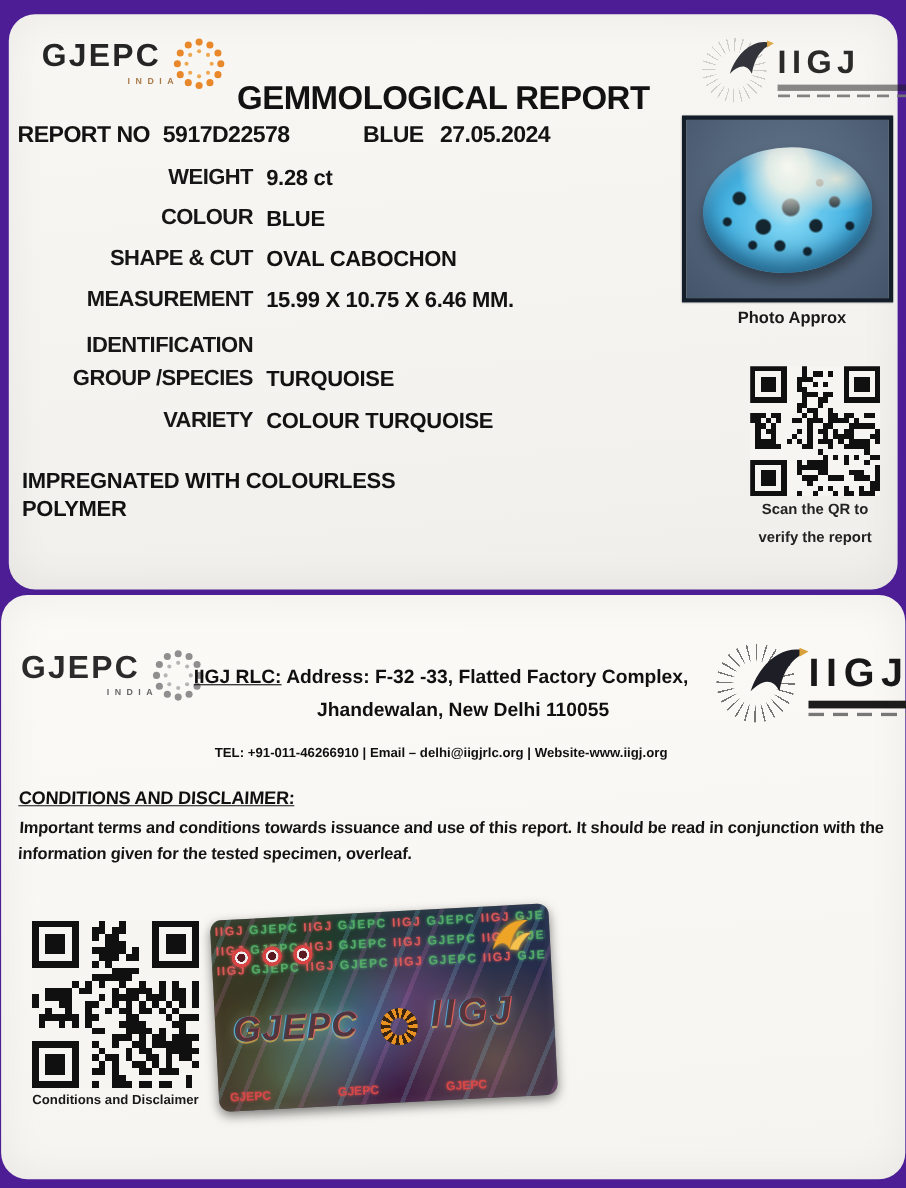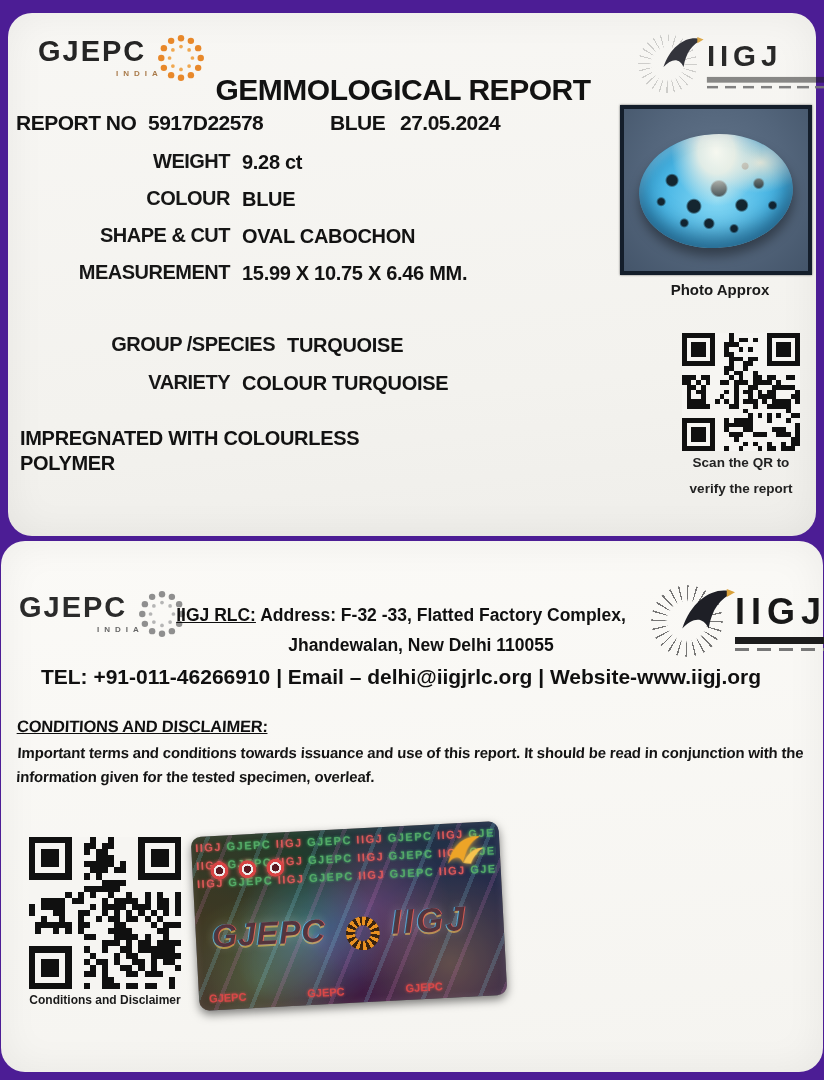--- a/index.html
+++ b/index.html
@@ -26,21 +26,21 @@
   .report-row span { position:absolute; font-size:21px; font-weight:700; color:#131313; letter-spacing:-0.5px; white-space:nowrap; }
   .rn-label { left:8px; } .rn-value { left:140px; }
   .dt-label { left:322px; } .dt-value { left:392px; }
 
   .field-row { position:absolute; left:0; width:600px; display:flex; }
   .field-row .fl { width:222px; text-align:right; font-size:20px; font-weight:700; color:#161616; letter-spacing:-0.5px; flex:none; }
   .field-row .fv { margin-left:12px; width:352px; font-size:20px; font-weight:700; color:#121212; letter-spacing:-0.3px; line-height:25px; }
   .fr0 { top:137px; } .fr1 { top:174px; } .fr2 { top:211px; } .fr3 { top:248px; }
   .ident-heading { position:absolute; top:290px; left:0; width:222px; text-align:right;
                    font-size:20px; font-weight:700; color:#161616; letter-spacing:-0.5px; }
-  .fr4 { top:320px;padding-left:45px; } .fr5 { top:358px; } .fr6 { top:413px; }
+  .fr4 { top:320px; } .fr5 { top:358px; } .fr6 { top:413px; }
 
   .photo-frame { position:absolute; left:612px; top:92px; width:192px; height:170px;
                  border:4px solid #141e2b; background:
                    radial-gradient(ellipse at 50% 40%, #62748a 0%, #53657b 55%, #44556a 100%);
                  box-shadow:0 0 2px rgba(0,0,0,.6); }
   .stone { position:absolute; left:15px; top:25px; width:154px; height:114px; border-radius:50%;
            transform:rotate(-4deg);
            background:
              radial-gradient(ellipse at 52% 16%, rgba(252,250,240,.97) 0%, rgba(248,244,230,.85) 16%, rgba(248,244,230,0) 40%),
              radial-gradient(ellipse at 80% 28%, rgba(238,232,214,.9) 0%, rgba(238,232,214,0) 26%),
@@ -68,21 +68,21 @@
 
   
   .lg2 { left:18px; top:50px; }
   .lg2 .gj-text { color:#2b2b2b; }
   .lg2 .gj-india { color:#666; }
 
   .addr { position:absolute; left:0; width:800px; text-align:center; color:#101010; font-weight:700; }
   .addr1 { top:64px;  font-size:17.5px; }
   .addr1 .u { text-decoration:underline; }
   .addr2 { top:94px;  font-size:17.5px;padding-left:40px; }
-  .tel   { top:124px; font-size:21px; }
+  .tel   { top:136px; font-size:12px; }
 
   .iigj-logo { position:absolute; width:170px; height:90px; }
   .iigj-burst { position:absolute; left:0; top:4px; width:72px; height:72px; border-radius:50%;
                 background:repeating-conic-gradient(#4a4a4a 0 2.5deg, transparent 2.5deg 15deg);
                 -webkit-mask:radial-gradient(circle, transparent 38%, #000 44%, #000 72%, transparent 76%);
                 mask:radial-gradient(circle, transparent 38%, #000 44%, #000 72%, transparent 76%);
                 opacity:.75; }
   .iigj-bird { position:absolute; left:26px; top:-2px; }
   .iigj-word { position:absolute; left:84px; top:10px; font-size:36px; font-weight:700;
                letter-spacing:6px; color:#181818; }
@@ -208,20 +208,21 @@
     </div>
     <div class="field-row fr2">
       <div class="fl">SHAPE &amp; CUT</div>
       <div class="fv">OVAL CABOCHON</div>
     </div>
     <div class="field-row fr3">
       <div class="fl">MEASUREMENT</div>
       <div class="fv">15.99 X 10.75 X 6.46 MM.</div>
     </div>
 
+    <div class="ident-heading">IDENTIFICATION</div>
 
     <div class="field-row fr4">
       <div class="fl">GROUP /SPECIES</div>
       <div class="fv">TURQUOISE</div>
     </div>
     <div class="field-row fr5">
       <div class="fl">VARIETY</div>
       <div class="fv">COLOUR TURQUOISE</div>
     </div>
     <div class="field-row fr6">

